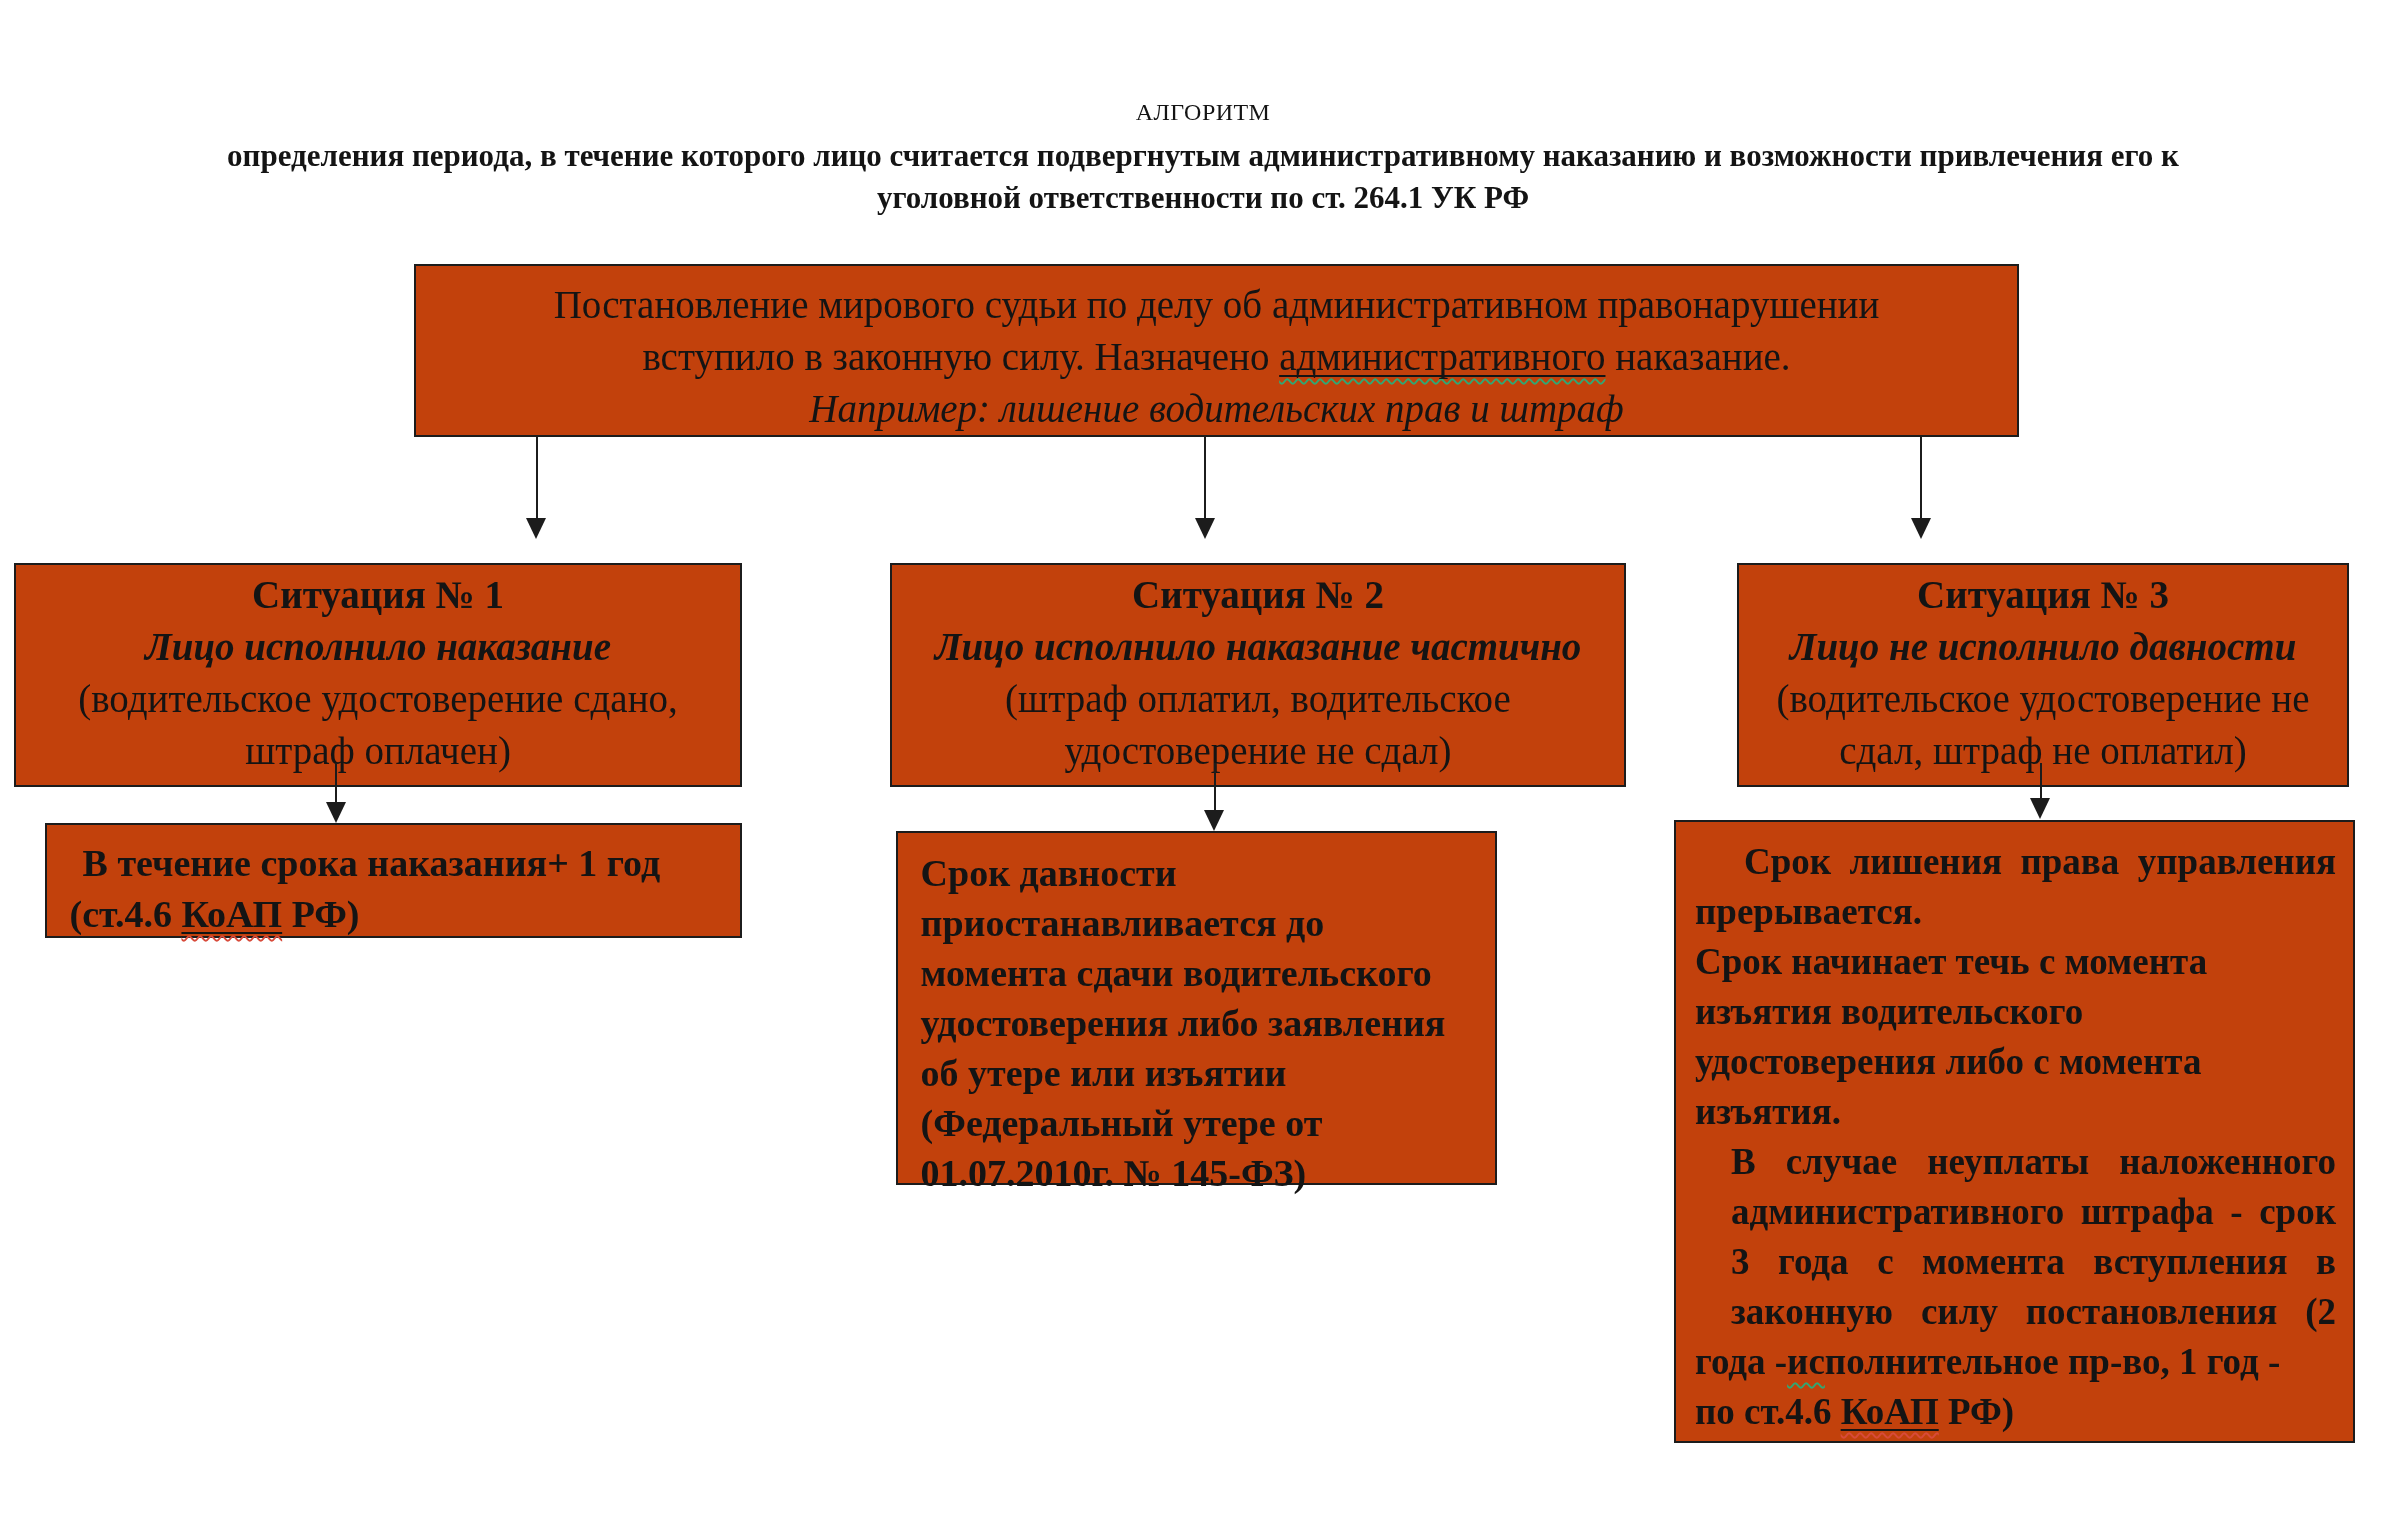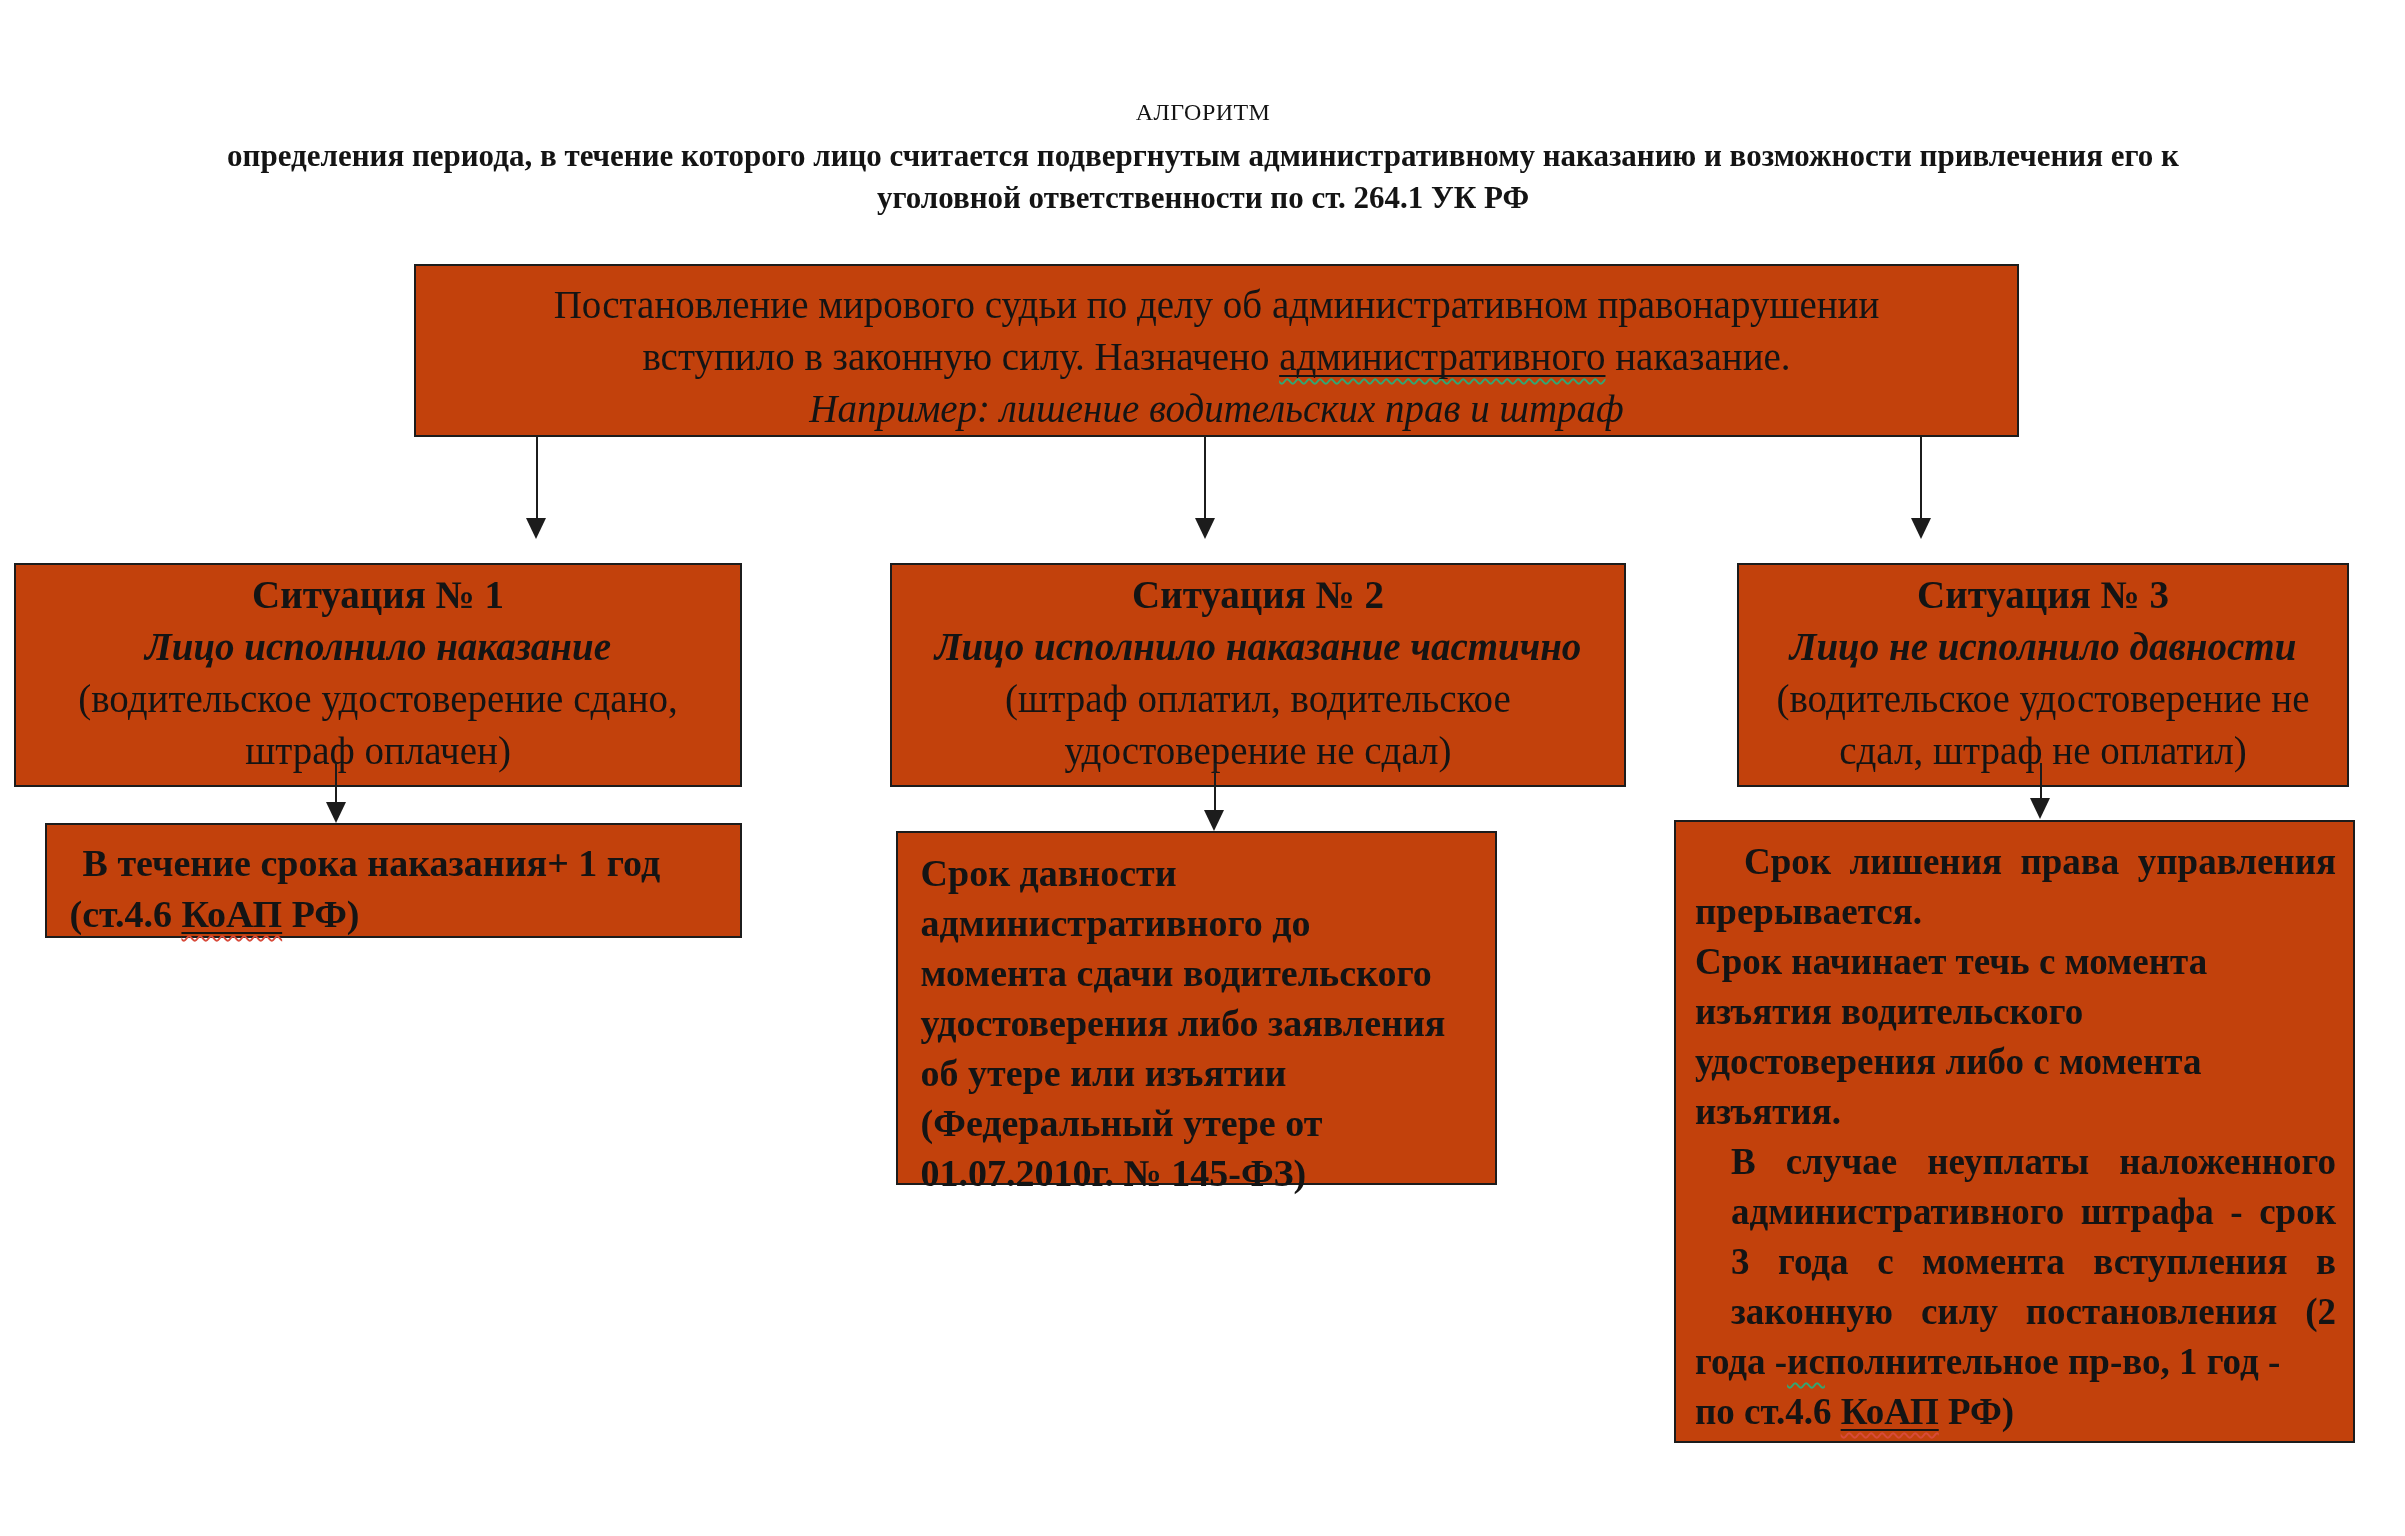--- a/index.html
+++ b/index.html
@@ -102,21 +102,21 @@
 <div class="ar-line" style="left:2040px;top:763px;height:38px;"></div>
 <div class="ar-head" style="left:2030px;top:798px;"></div>
 
 <div class="abs box res-box res1">
   <div class="ln ind">В течение срока наказания+ 1 год</div>
   <div class="ln"><span>(ст.4.6 </span><span class="u-solid"><span class="sq-r">КоАП</span></span><span> РФ)</span></div>
 </div>
 
 <div class="abs box res-box res2">
   <div class="ln">Срок давности</div>
-  <div class="ln">административного до</div>
+  <div class="ln">приостанавливается до</div>
   <div class="ln">момента сдачи водительского</div>
   <div class="ln">удостоверения либо заявления</div>
   <div class="ln">об утере или изъятии</div>
   <div class="ln">(Федеральный утере от</div>
   <div class="ln">01.07.2010г. № 145-ФЗ)</div>
 </div>
 
 <div class="abs box res-box res3">
   <div class="ln just ind">Срок лишения права управления</div>
   <div class="ln">прерывается.</div>

